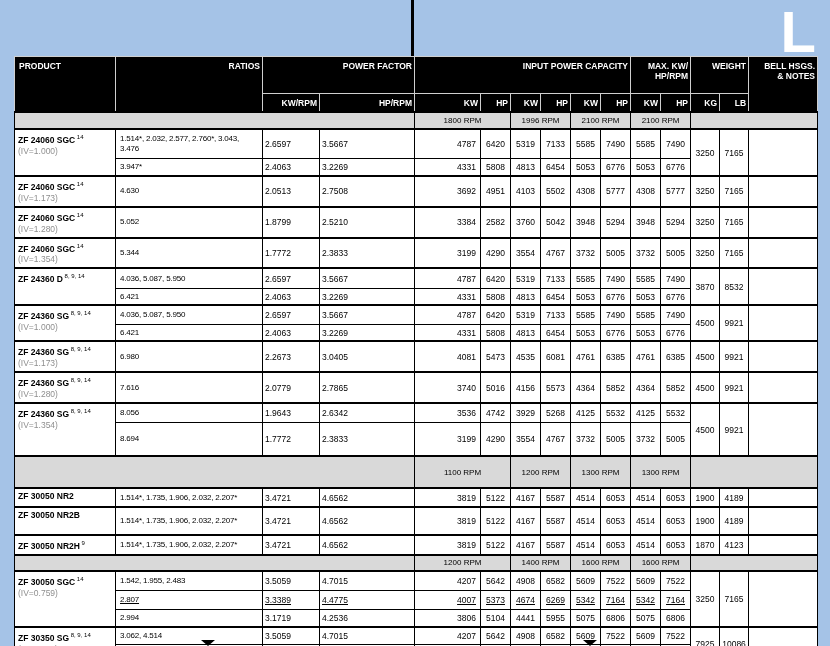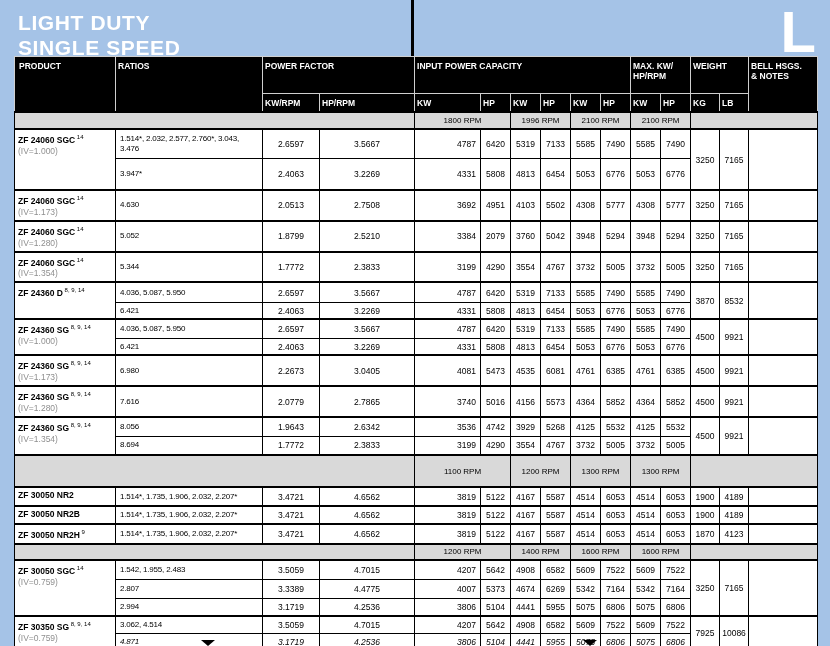--- a/index.html
+++ b/index.html
@@ -9,52 +9,48 @@
   .blue-left{position:absolute;left:0;top:0;width:14px;height:646px;background:#a5c3e7;}
   .blue-right{position:absolute;left:817px;top:0;width:13px;height:646px;background:#a5c3e7;}
   .center-divider{position:absolute;left:411px;top:0;width:3px;height:646px;background:#000;z-index:0;}
   .page-title{position:absolute;left:18px;top:10px;color:#fff;font-weight:bold;font-size:21px;
               line-height:25px;letter-spacing:.6px;z-index:2;}
   .corner-letter{position:absolute;right:14px;top:0px;color:#fff;font-weight:bold;font-size:58px;
                  line-height:64px;z-index:2;}
   table.spec{position:absolute;left:14px;top:56px;width:803px;border-collapse:collapse;
              table-layout:fixed;z-index:1;background:#fff;}
   th{background:#000;color:#fff;font-size:8.5px;font-weight:bold;border:1px solid #cfcfcf;
-     padding:1px 2px;text-align:left;}
+     padding:1px 2px;text-align:right;}
   .h1{height:31px;vertical-align:top;padding-top:4px;}
   .h2 th{height:15px;vertical-align:middle;}
   th.left{text-align:left;padding-left:4px;}
   td{border:1px solid #000;background:#fff;color:#000;font-size:8.5px;padding:2px;
      vertical-align:middle;overflow:hidden;}
   tr.gs td{border-top-width:2px;}
   tr.band td{background:#d9d9d9;font-size:8px;text-align:center;padding:1px;
              border-top-width:2px;border-bottom-width:2px;}
   td.product-cell{text-align:left;vertical-align:top;padding:2px 3px;line-height:11px;}
   td.product-cell sup{font-size:6px;}
   .iv{color:#8f8f8f;}
   td.ratios{text-align:left;padding:2px 4px;font-size:8px;letter-spacing:-.2px;line-height:10px;}
-  td.pf{text-align:center;}
+  td.pf{}
   td.kw1{text-align:right;padding-right:4px;}
   td.num{text-align:center;padding:2px 0;}
   .tri{position:absolute;width:0;height:0;border-left:7px solid transparent;
        border-right:7px solid transparent;border-top:6px solid #000;z-index:2;}
 </style>
 </head>
 <body>
 
 <div class="page">
   <div class="blue-top"></div>
   <div class="blue-left"></div>
   <div class="blue-right"></div>
   <div class="center-divider"></div>
 
-  <div class="page-title">
-    <div>LIGHT DUTY</div>
-    <div>SINGLE SPEED</div>
-  </div>
   <div class="corner-letter">L</div>
 
   <table class="spec">
     <colgroup>
       <col style="width:101px">
         <col style="width:147px">
         <col style="width:57px">
         <col style="width:95px">
       <col style="width:66px">
         <col style="width:30px">
@@ -118,21 +114,21 @@
           <td class="num">5319</td>
           <td class="num">7133</td>
           <td class="num">5585</td>
           <td class="num">7490</td>
           <td class="num">5585</td>
           <td class="num">7490</td>
           <td class="num" rowspan="2">3250</td>
           <td class="num" rowspan="2">7165</td>
           <td rowspan="2"></td>
         </tr>
-        <tr style="height: 32px;">
+        <tr style="height: 18px;">
           <td class="ratios">3.947*</td>
           <td class="pf">2.4063</td>
           <td class="pf">3.2269</td>
           <td class="kw1">4331</td>
           <td class="num">5808</td>
           <td class="num">4813</td>
           <td class="num">6454</td>
           <td class="num">5053</td>
           <td class="num">6776</td>
           <td class="num">5053</td>
@@ -154,21 +150,21 @@
           <td class="num" rowspan="1">3250</td>
           <td class="num" rowspan="1">7165</td>
           <td rowspan="1"></td>
         </tr>
         <tr class="gs" style="height: 28px;">
           <td class="product-cell" rowspan="1"><b>ZF 24060 SGC</b><sup> 14</sup><br><span class="iv">(IV=1.280)</span></td>
           <td class="ratios">5.052</td>
           <td class="pf">1.8799</td>
           <td class="pf">2.5210</td>
           <td class="kw1">3384</td>
-          <td class="num">2079</td>
+          <td class="num">2582</td>
           <td class="num">3760</td>
           <td class="num">5042</td>
           <td class="num">3948</td>
           <td class="num">5294</td>
           <td class="num">3948</td>
           <td class="num">5294</td>
           <td class="num" rowspan="1">3250</td>
           <td class="num" rowspan="1">7165</td>
           <td rowspan="1"></td>
         </tr>
@@ -293,21 +289,21 @@
           <td class="num">3929</td>
           <td class="num">5268</td>
           <td class="num">4125</td>
           <td class="num">5532</td>
           <td class="num">4125</td>
           <td class="num">5532</td>
           <td class="num" rowspan="2">4500</td>
           <td class="num" rowspan="2">9921</td>
           <td rowspan="2"></td>
         </tr>
-        <tr style="height: 19px;">
+        <tr style="height: 34px;">
           <td class="ratios">8.694</td>
           <td class="pf">1.7772</td>
           <td class="pf">2.3833</td>
           <td class="kw1">3199</td>
           <td class="num">4290</td>
           <td class="num">3554</td>
           <td class="num">4767</td>
           <td class="num">3732</td>
           <td class="num">5005</td>
           <td class="num">3732</td>
@@ -331,21 +327,21 @@
           <td class="num">4167</td>
           <td class="num">5587</td>
           <td class="num">4514</td>
           <td class="num">6053</td>
           <td class="num">4514</td>
           <td class="num">6053</td>
           <td class="num" rowspan="1">1900</td>
           <td class="num" rowspan="1">4189</td>
           <td rowspan="1"></td>
         </tr>
-        <tr class="gs" style="height: 18px;">
+        <tr class="gs" style="height: 28px;">
           <td class="product-cell" rowspan="1"><b>ZF 30050 NR2B</b></td>
           <td class="ratios">1.514*, 1.735, 1.906, 2.032, 2.207*</td>
           <td class="pf">3.4721</td>
           <td class="pf">4.6562</td>
           <td class="kw1">3819</td>
           <td class="num">5122</td>
           <td class="num">4167</td>
           <td class="num">5587</td>
           <td class="num">4514</td>
           <td class="num">6053</td>
@@ -390,21 +386,21 @@
           <td class="num">4908</td>
           <td class="num">6582</td>
           <td class="num">5609</td>
           <td class="num">7522</td>
           <td class="num">5609</td>
           <td class="num">7522</td>
           <td class="num" rowspan="3">3250</td>
           <td class="num" rowspan="3">7165</td>
           <td rowspan="3"></td>
         </tr>
-        <tr style="height: 19px;">
+        <tr style="height: 19px; text-decoration: underline;">
           <td class="ratios">2.807</td>
           <td class="pf">3.3389</td>
           <td class="pf">4.4775</td>
           <td class="kw1">4007</td>
           <td class="num">5373</td>
           <td class="num">4674</td>
           <td class="num">6269</td>
           <td class="num">5342</td>
           <td class="num">7164</td>
           <td class="num">5342</td>

